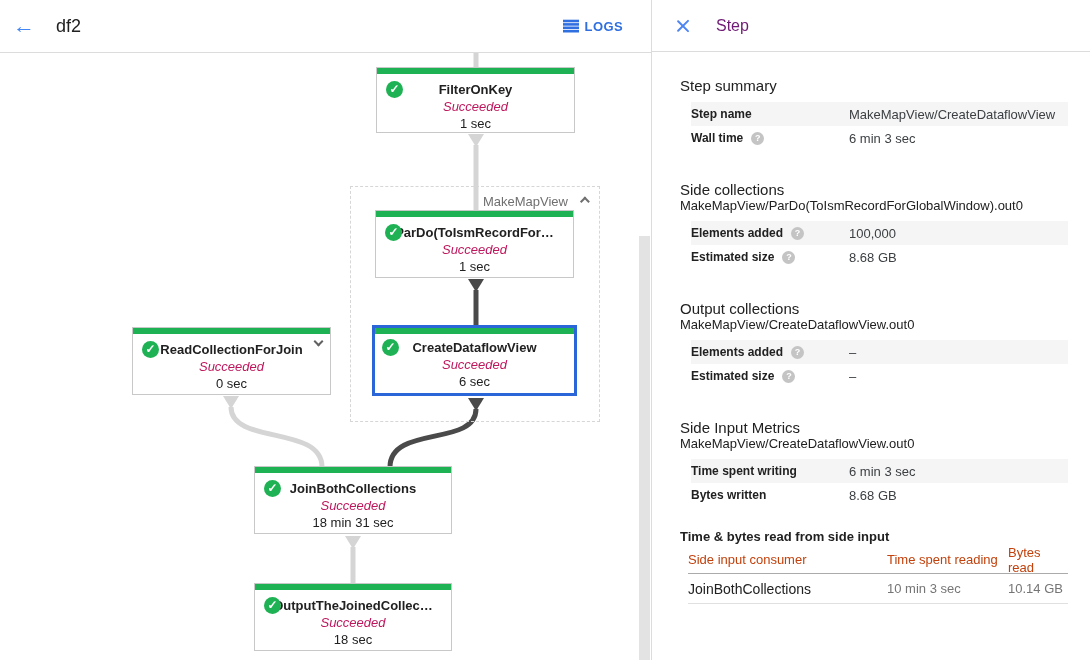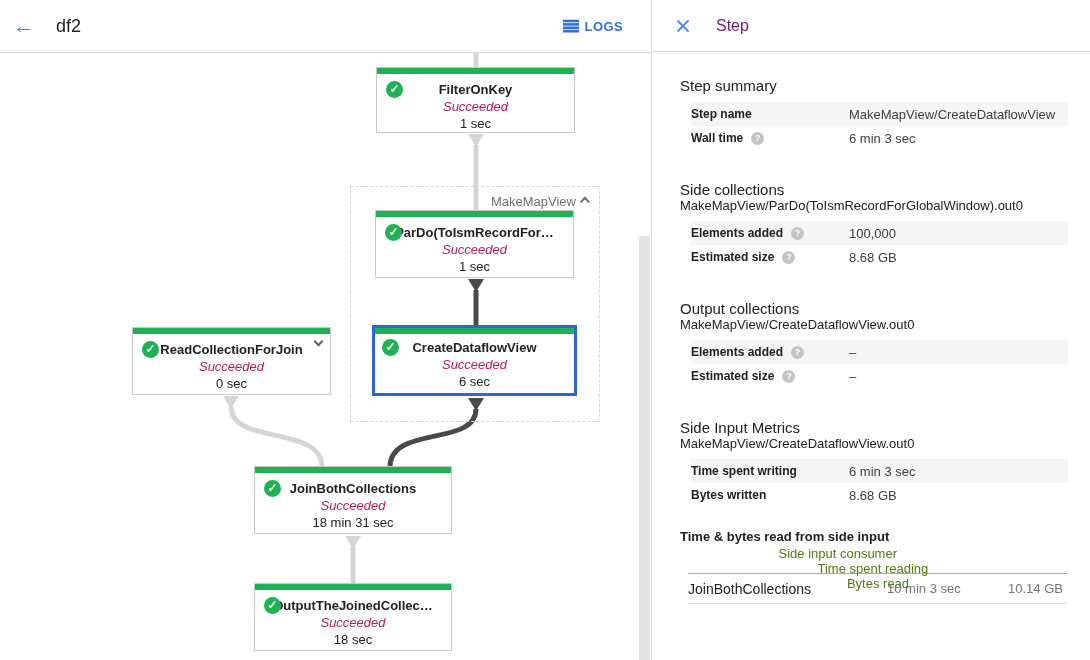--- a/index.html
+++ b/index.html
@@ -18,21 +18,21 @@
 
   
   .canvas { position:absolute; left:0; top:53px; width:651px; height:607px; background:#fff; }
   .v-divider { position:absolute; left:651px; top:0; width:1px; height:660px; background:#dcdcdc; }
   .scroll-thumb { position:absolute; left:639px; top:183px; width:11px; height:472px; background:#e3e3e3; }
 
   .edges { position:absolute; left:0; top:0; width:651px; height:607px; }
 
   .group { position:absolute; border:1px dashed #d6d6d6; background:transparent; }
   .group-label { position:absolute; top:7px; right:12px; font-size:13px; color:#6f6f6f;
-    display:flex; align-items:center; gap:4px; }
+    display:flex; align-items:center; gap:12px; }
   .chev { width:7px; height:7px; border-left:2px solid #6f6f6f; border-bottom:2px solid #6f6f6f;
     display:inline-block; }
   .chev-up { transform:rotate(135deg) translate(-1px,-1px); }
   .chev-down { transform:rotate(-45deg); border-color:#616161; }
 
   .node { position:absolute; background:#fff; border:1px solid #c8c8c8; text-align:center; cursor:pointer; }
   .node-bar { position:absolute; left:0; top:0; right:0; height:6px; background:#1fb254; }
   .node.selected { border:3px solid #2b66d9; }
   .check { position:absolute; left:9px; top:13px; width:17px; height:17px; border-radius:50%;
     background:#1fb254; color:#fff; font-size:12px; font-weight:bold; line-height:17px; text-align:center; }
@@ -63,21 +63,21 @@
   .kv-value { color:#3c4043; }
   .help-icon { display:inline-block; width:13px; height:13px; margin-left:8px; border-radius:50%;
     background:#c4c4c4; color:#fff; font-size:9px; font-weight:bold; line-height:13px; text-align:center; }
 
   .mt-summary { margin-top:25px; }
   .mt-section { margin-top:31px; }
 
   .table-heading { margin-top:22px; font-size:13px; font-weight:bold; color:#212121; }
   .side-table { margin-left:8px; margin-top:2px; }
   .tbl-row { display:flex; align-items:center; }
-  .tbl-head { height:28px; border-bottom:1px solid #ababab; color:#4d7c0f; font-size:13px;flex-direction:column; }
+  .tbl-head { height:28px; border-bottom:1px solid #ababab; color:#c2410c; font-size:13px; }
   .tbl-data { height:30px; border-bottom:1px solid #e0e0e0; font-size:13px; }
   .col-consumer { width:199px; }
   .col-time { width:121px; }
   .col-bytes { flex:1; }
   .tbl-data .col-consumer { color:#212121; font-size:14px; }
   .tbl-data .col-time, .tbl-data .col-bytes { color:#757575; }
 
   .logs-icon line { stroke:#2f6fe0; stroke-width:2.6; }
 </style>
 </head>

